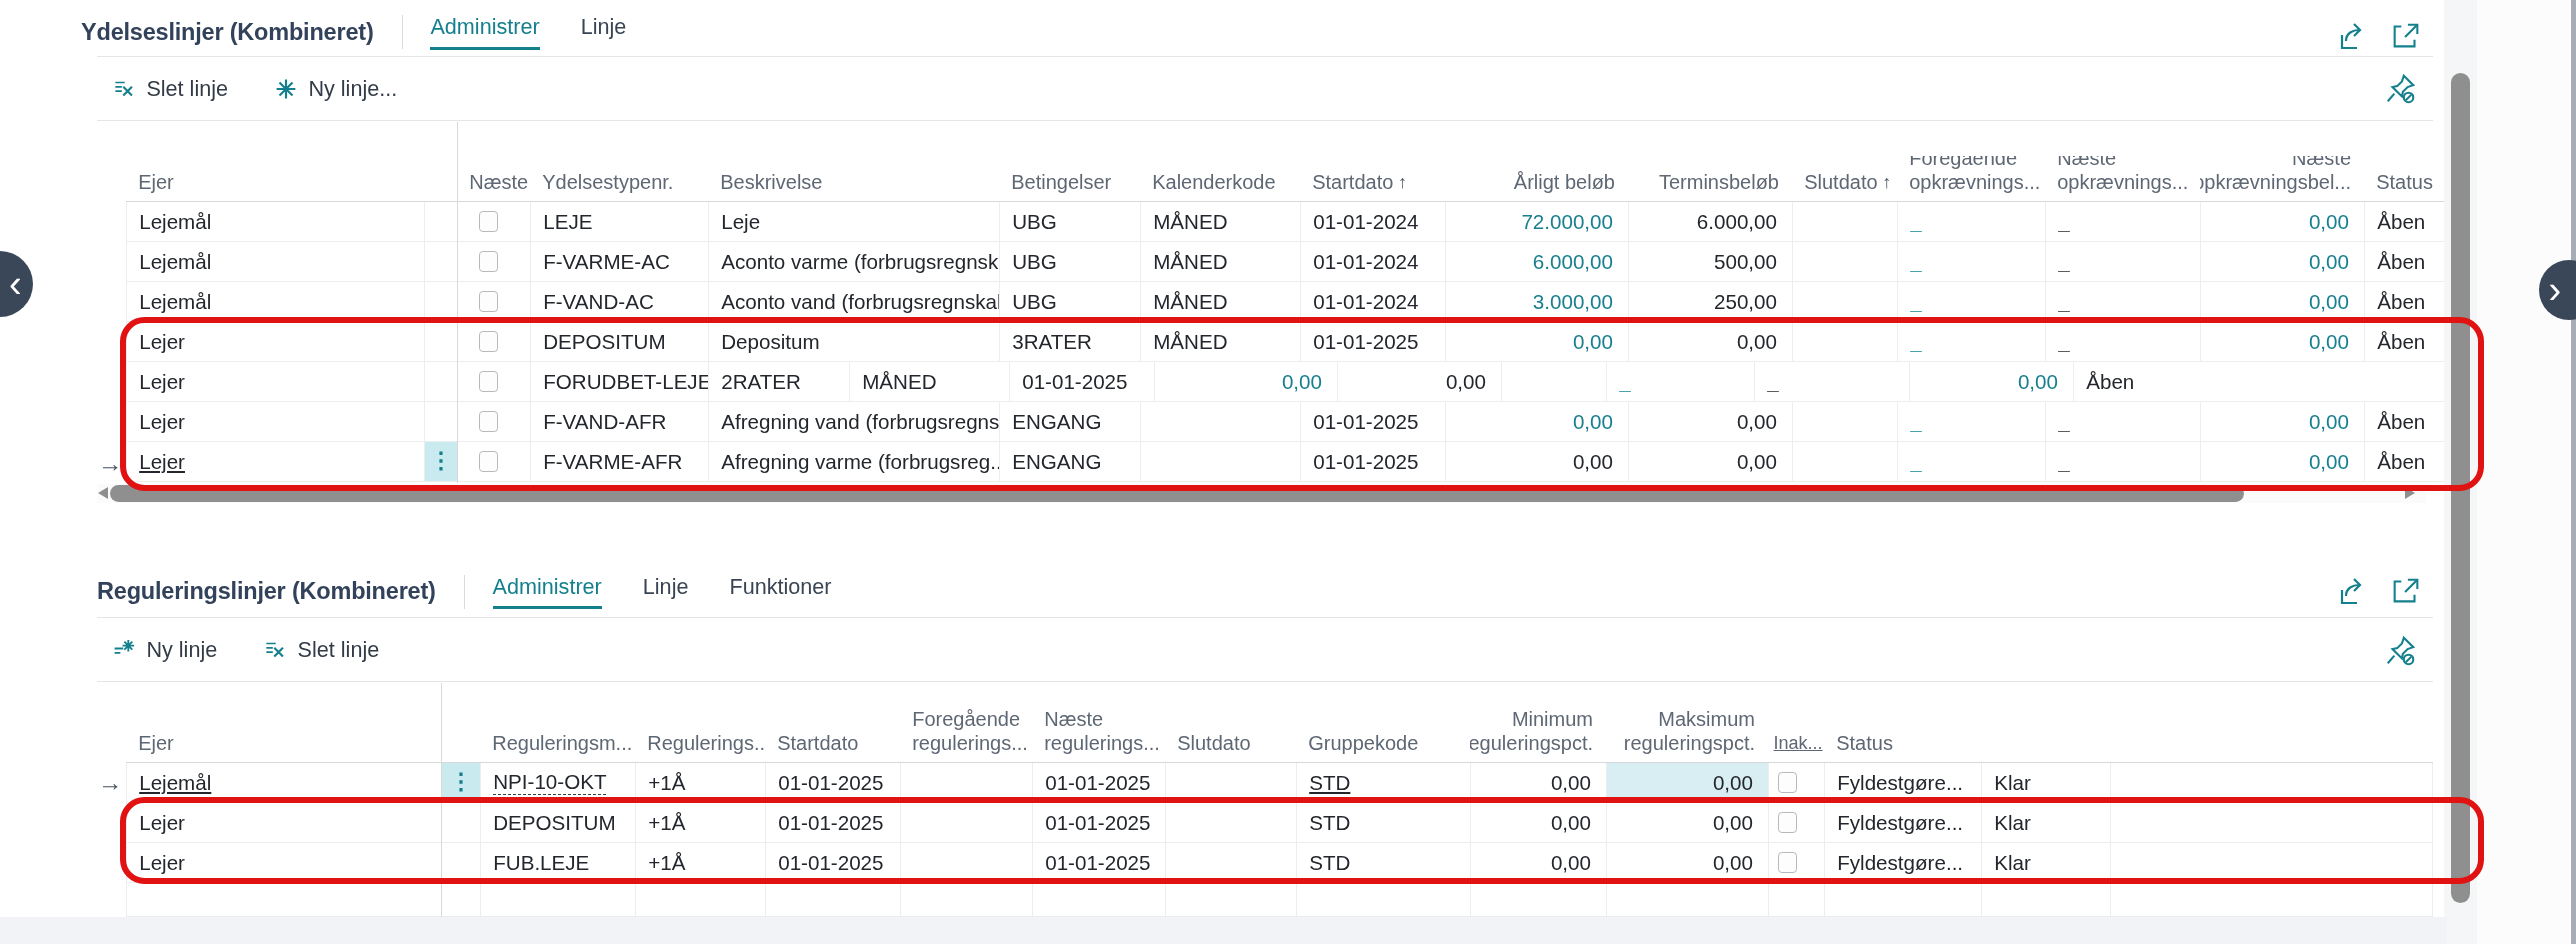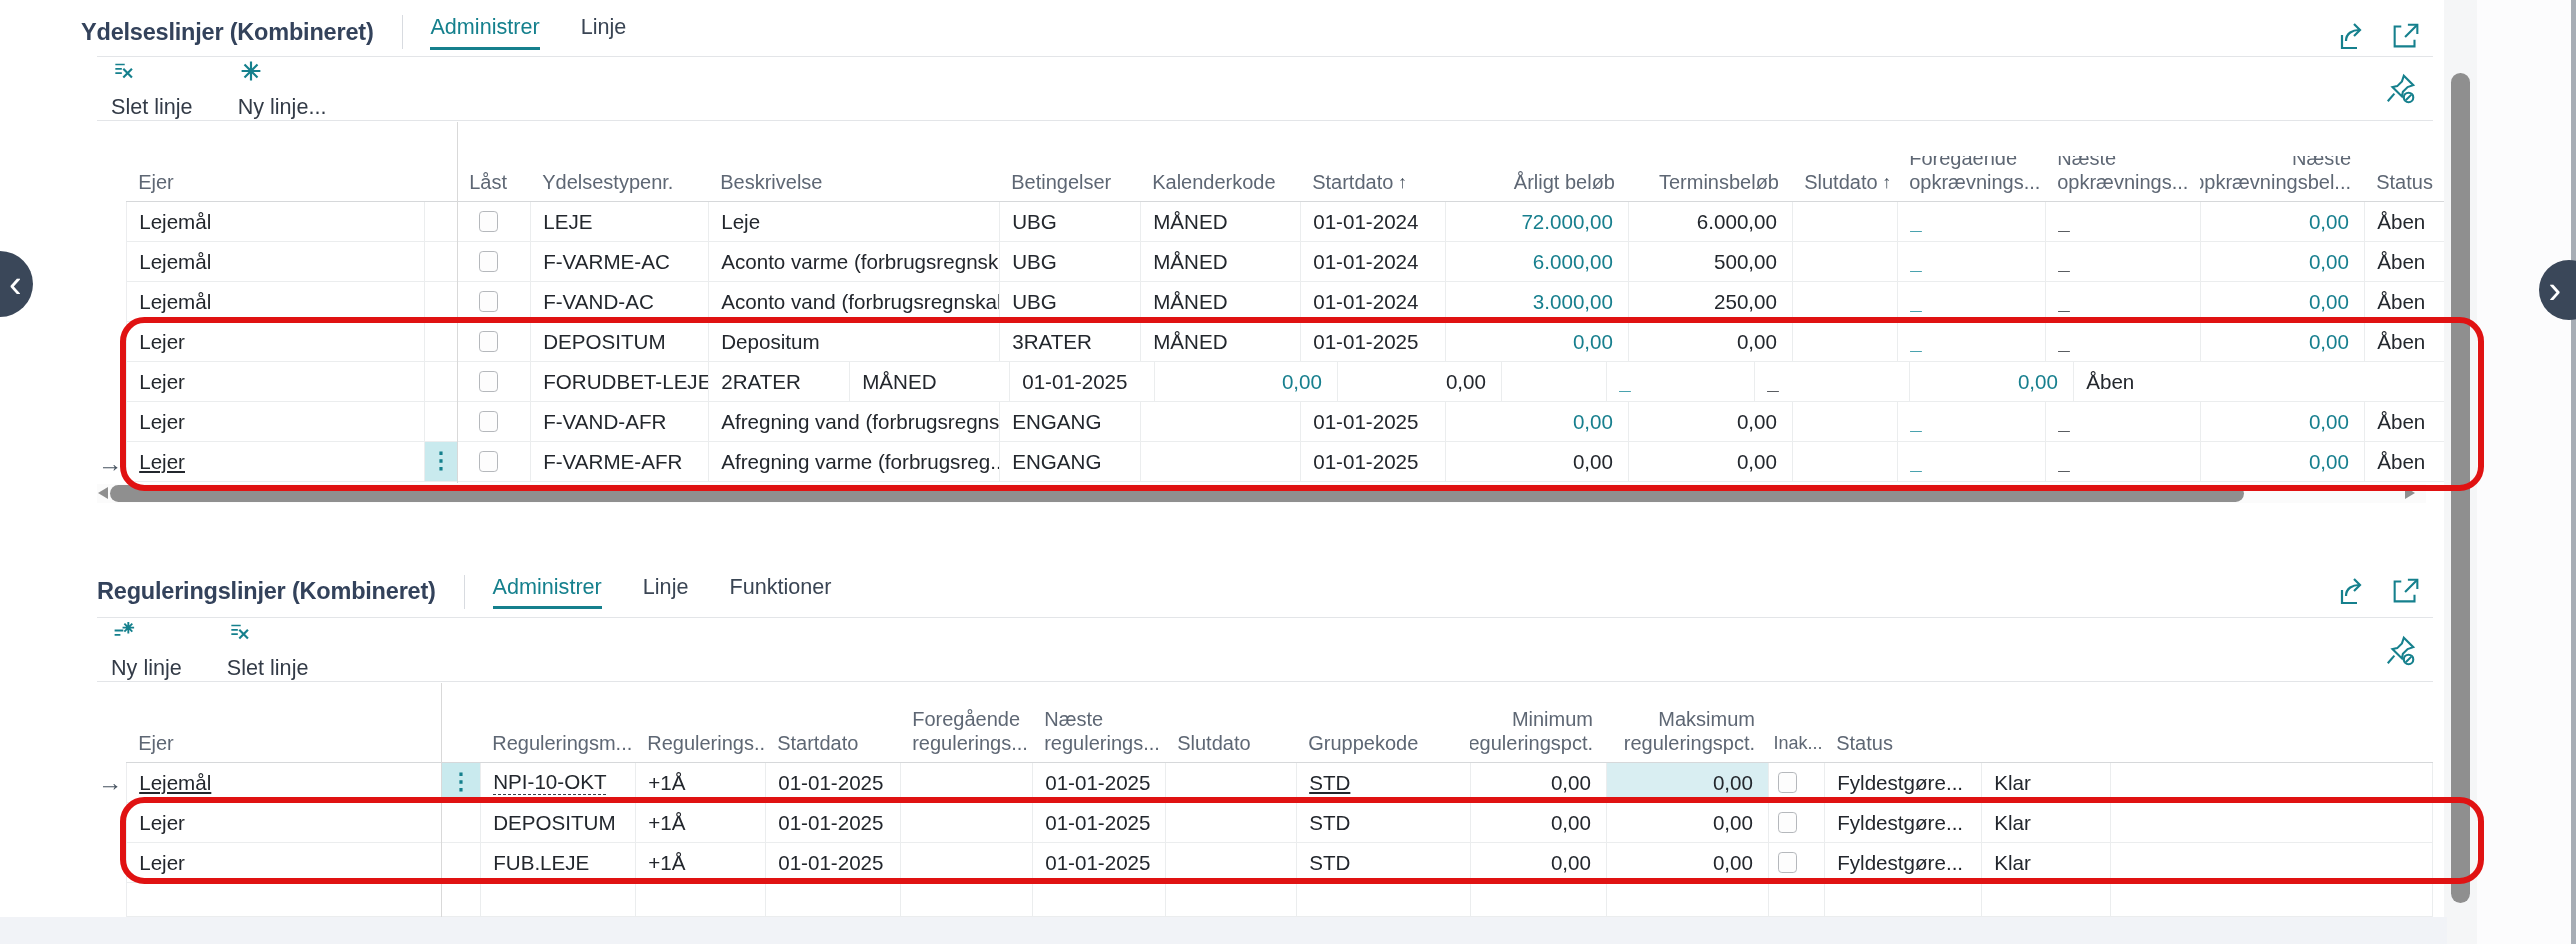--- a/index.html
+++ b/index.html
@@ -11,21 +11,21 @@
   .sec-head{display:flex;align-items:center;gap:28px;height:49px;}
   .sec-title{font-size:23.5px;font-weight:700;color:#33425b;letter-spacing:-0.2px;white-space:nowrap;}
   .vdiv{width:0.9px;height:34px;background:#d8dbe0;}
   .tabs{display:flex;gap:41px;align-items:flex-end;}
   .tab{font-size:21.6px;color:#3a4554;padding-bottom:6.6px;border-bottom:3.8px solid transparent;cursor:pointer;white-space:nowrap;}
   .tab.active{color:#15808d;border-bottom-color:#15808d;}
   .sep{position:absolute;left:97px;width:2336px;height:0.9px;background:#e3e5e8;}
 
   
   .toolbar{display:flex;align-items:center;gap:45px;height:62px;}
-  .tbtn{display:flex;align-items:flex-start;gap:9.4px;font-size:21.6px;color:#333b47;cursor:pointer;white-space:nowrap;flex-direction:column;}
+  .tbtn{display:flex;align-items:flex-end;gap:9.4px;font-size:21.6px;color:#333b47;cursor:pointer;white-space:nowrap;}
   .tbtn svg{display:block;}
 
   
   .icon-teal{color:#15808d;}
 
   
   .grid{position:absolute;overflow:hidden;background:#fff;}
   .throw{display:flex;border-bottom:0.9px solid #d6d8da;height:45px;}
   .t2 .throw{height:64px;}
   .th{display:flex;align-items:flex-end;padding:0 13px 6.6px 12.2px;font-size:20px;line-height:23.5px;
@@ -147,21 +147,21 @@
 
   <div class="sep" style="top:120px;"></div>
 
   <div class="grid t1" style="left:126px;top:156px;width:2324px;height:328px;">
     <div class="throw">
       <div class="th c0">
           <span>Ejer</span>
         </div>
       <div class="th c1"></div>
       <div class="th c2">
-          <span>Låst</span>
+          <span>Næste</span>
         </div>
       <div class="th c3">
           <span>Ydelsestypenr.</span>
         </div>
       <div class="th c4">
           <span>Beskrivelse</span>
         </div>
       <div class="th c5">
           <span>Betingelser</span>
         </div>
@@ -600,21 +600,21 @@
         </div>
       <div class="th c8">
           <span>Gruppekode</span>
         </div>
       <div class="th c9 num">
           <span>Minimum reguleringspct.</span>
         </div>
       <div class="th c10 num">
           <span>Maksimum reguleringspct.</span>
         </div>
-      <div class="th c11" style="font-size:18px;padding-left:5.6px;padding-right:3.8px;">
+      <div class="th c11" style="font-size:18px;padding-left:5.6px;padding-right:3.8px;text-decoration:underline;">
           <span>Inak...</span>
         </div>
       <div class="th c13">
           <span>Status</span>
         </div>
     </div>
 
     <div class="tr">
       <div class="td c0">
           <span class="u">Lejemål</span>

